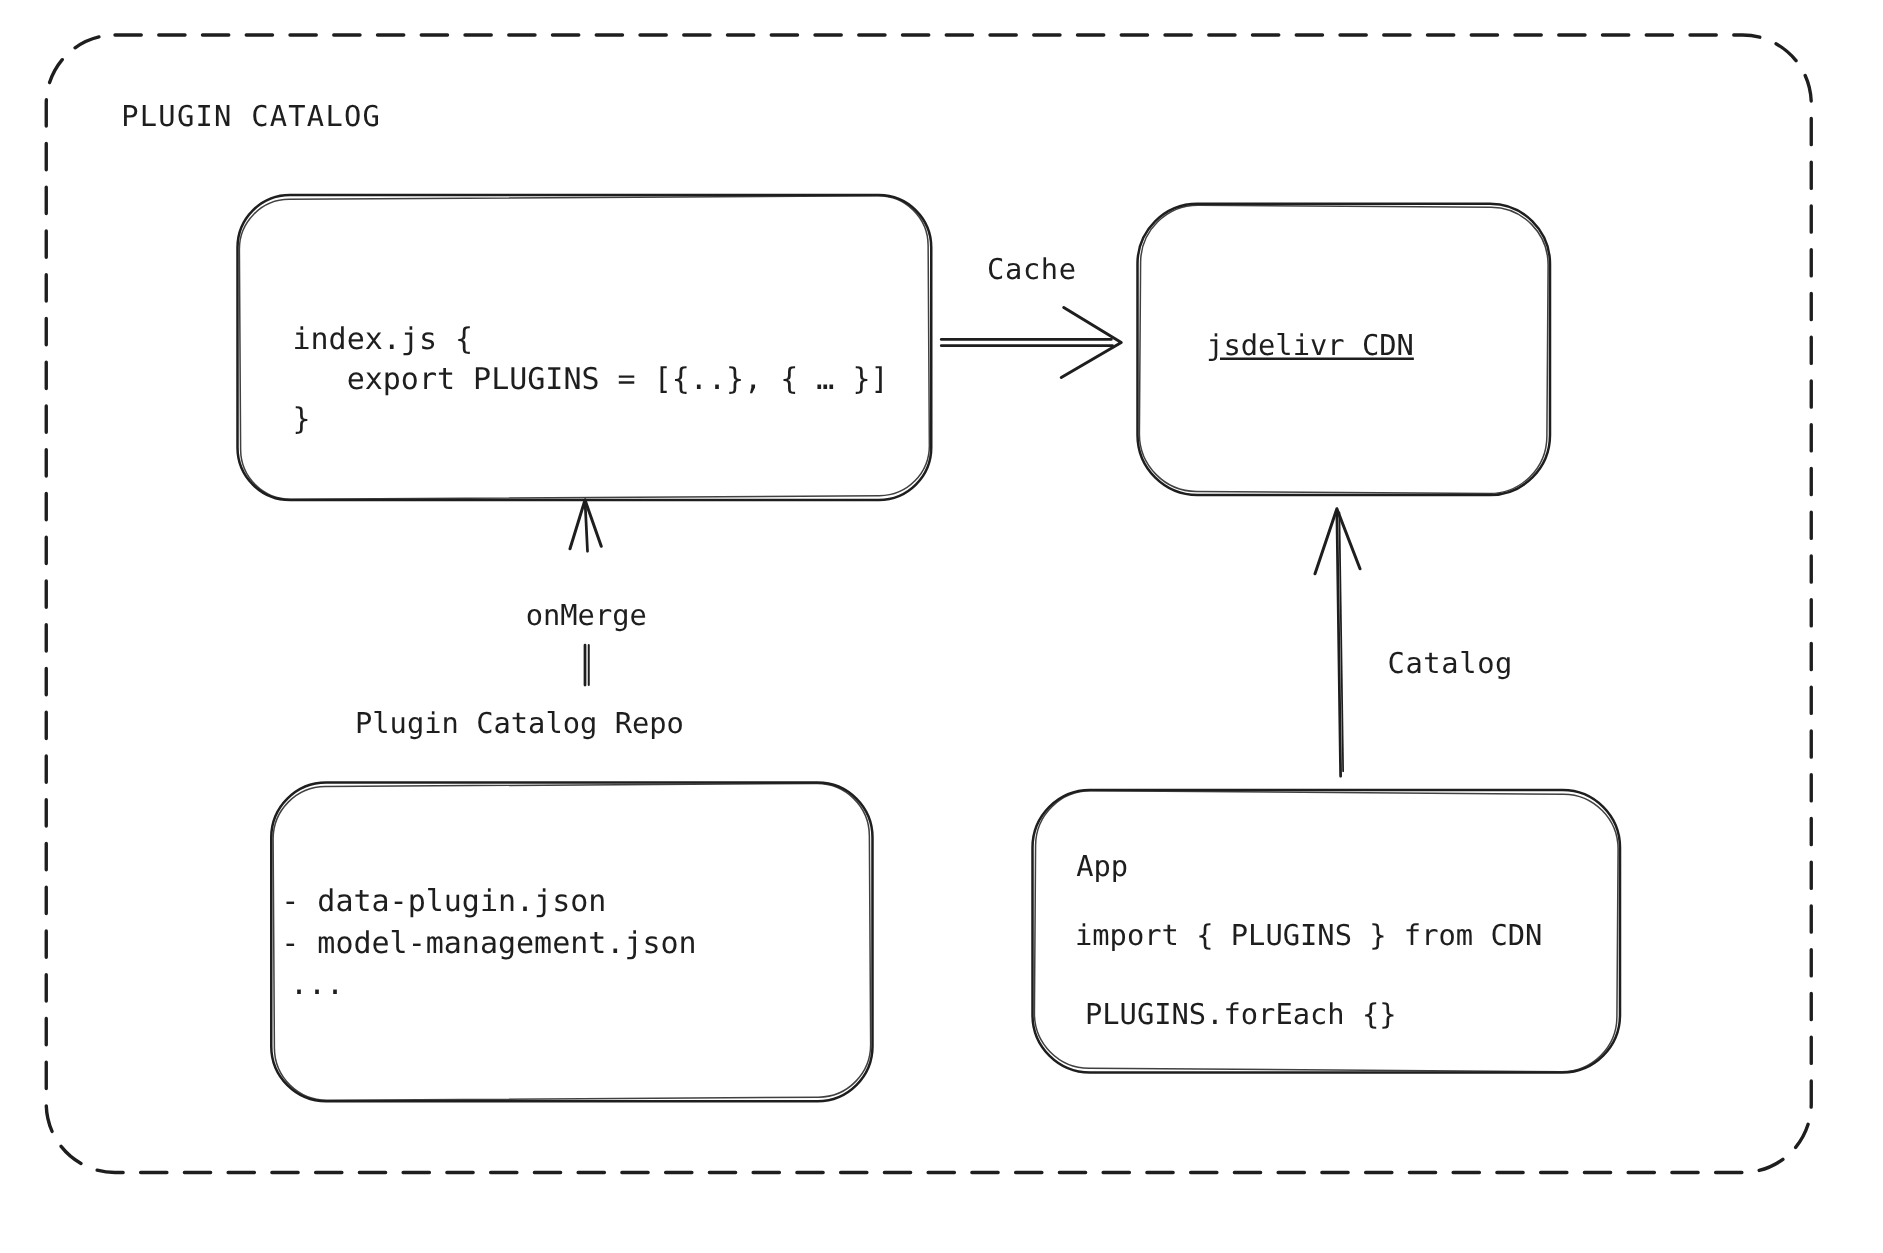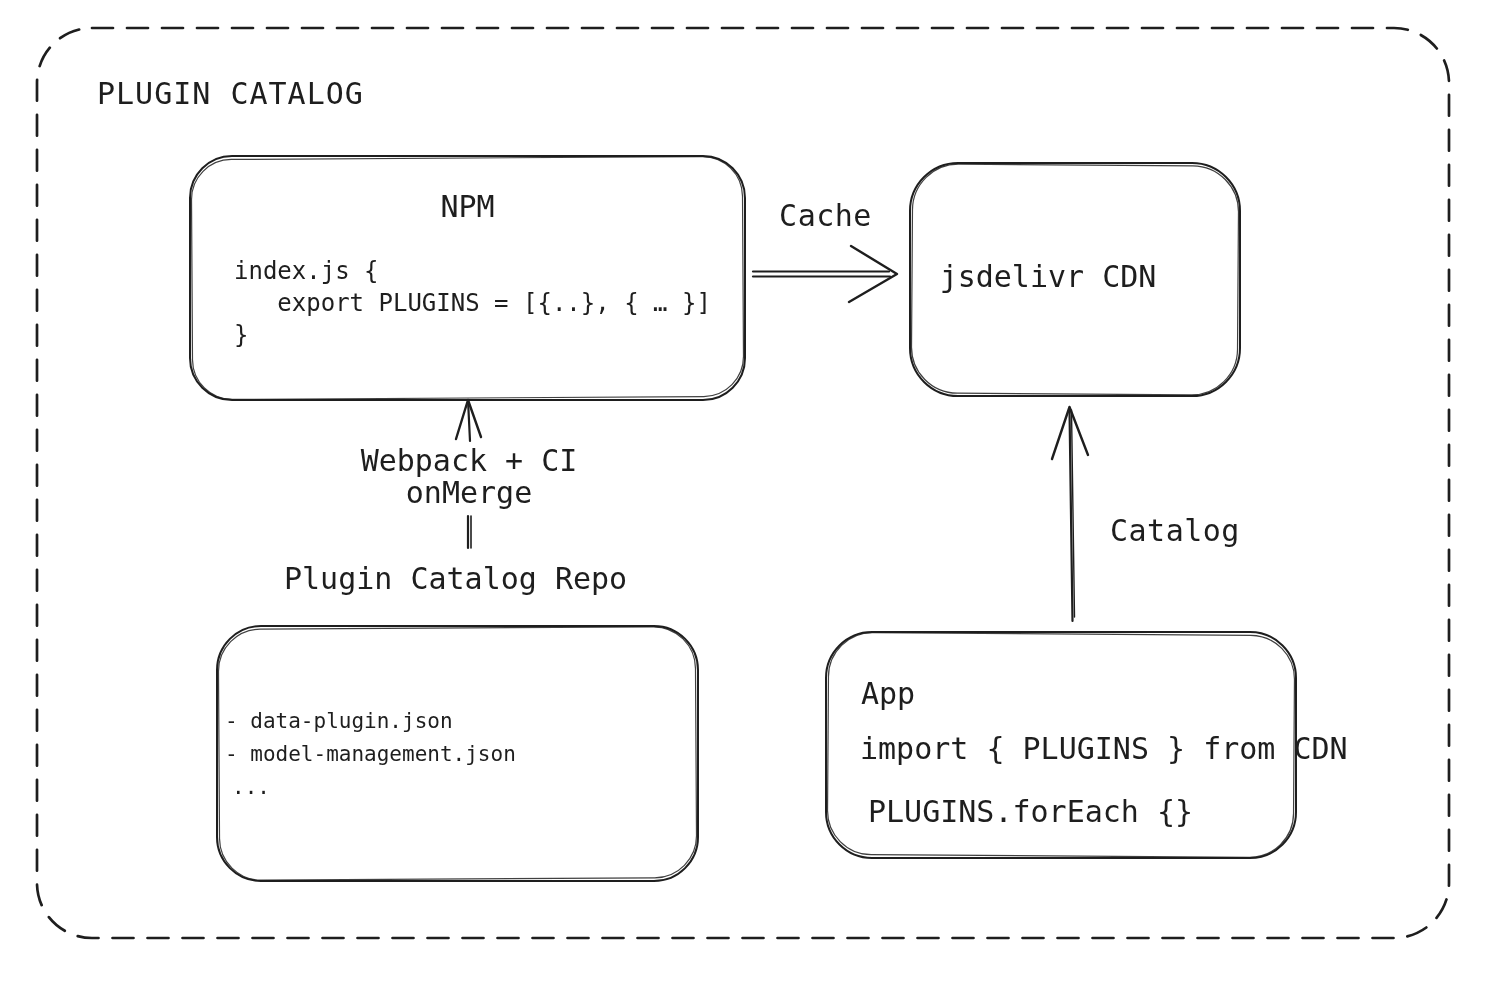--- a/index.html
+++ b/index.html
@@ -18,27 +18,27 @@
   }
   #wires {
     position: absolute;
     left: 0; top: 0;
     width: 1506px;
     height: 1002px;
   }
   .txt {
     position: absolute;
     color: #1e1e1e;
-    font-size: 30px;
+    font-size: 23px;
     line-height: 28px;
     white-space: pre;
   }
   .center { text-align: center; }
   .code { font-size: 24px; line-height: 32px; margin-left: 12px; }
-  .repo-items { font-size: 21px; line-height: 33px; }
+  .repo-items { font-size: 24px; line-height: 33px; }
   .lbl { letter-spacing: 0.5px; }
   .title-text { letter-spacing: 1px; }
 </style>
 </head>
 <body>
 
 <div id="canvas">
 
   <svg id="wires" viewBox="0 0 1506 1002" fill="none" xmlns="http://www.w3.org/2000/svg">
     <g stroke="#1e1e1e" fill="none" stroke-linecap="round" stroke-linejoin="round">
@@ -73,30 +73,28 @@
       <g stroke-width="2.2">
         <path d="M1072.5 621 L1069.5 409"></path>
         <path d="M1074.5 617 L1071.5 410" stroke-width="1.4"></path>
         <path d="M1052 459 L1069.5 407 L1088 455" stroke-width="2.4"></path>
       </g>
     </g>
   </svg>
 
   <div class="txt title-text" style="left:97px; top:80px;">PLUGIN CATALOG</div>
 
-  <div class="txt center" style="left:190px; top:193px; width:555px;">NPM</div>
   <div class="txt code" style="left:222px; top:255px;">index.js {</div>
   <div class="txt code" style="left:222px; top:287px;">   export PLUGINS = [{..}, { … }]</div>
   <div class="txt code" style="left:222px; top:319px;">}</div>
 
-  <div class="txt center" style="left:910px; top:263px; width:276px;">jsdelivr CDN</div>
+  <div class="txt center" style="left:910px; top:263px; width:276px;text-decoration:underline;">jsdelivr CDN</div>
 
   <div class="txt center lbl" style="left:753px; top:202px; width:145px;">Cache</div>
 
-  <div class="txt center" style="left:349px; top:445px; width:240px; line-height:32px;">Webpack + CI</div>
   <div class="txt center" style="left:349px; top:477px; width:240px; line-height:32px;">onMerge</div>
 
   <div class="txt" style="left:284px; top:565px;">Plugin Catalog Repo</div>
   <div class="txt repo-items" style="left:225px; top:705px;">- data-plugin.json</div>
   <div class="txt repo-items" style="left:225px; top:738px;">- model-management.json</div>
   <div class="txt repo-items" style="left:232px; top:771px;">...</div>
 
   <div class="txt" style="left:861px; top:680px;">App</div>
   <div class="txt" style="left:860px; top:735px;">import { PLUGINS } from CDN</div>
   <div class="txt" style="left:868px; top:798px;">PLUGINS.forEach {}</div>

